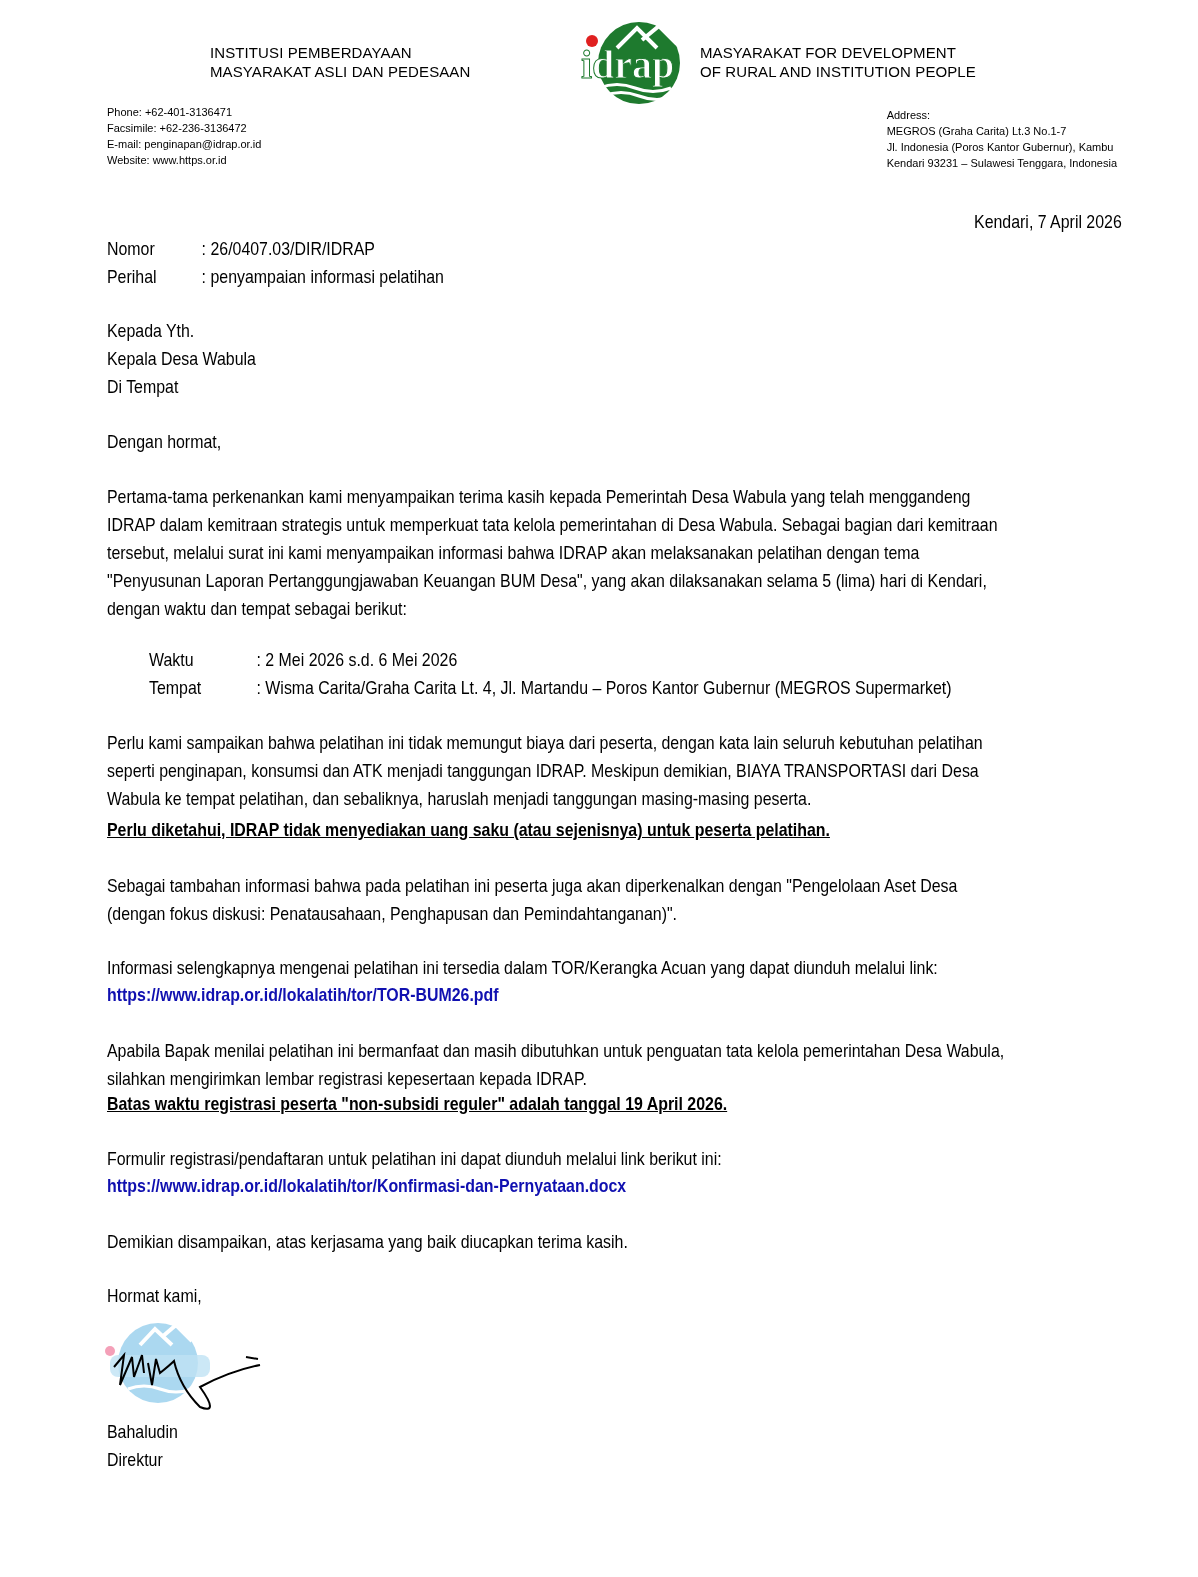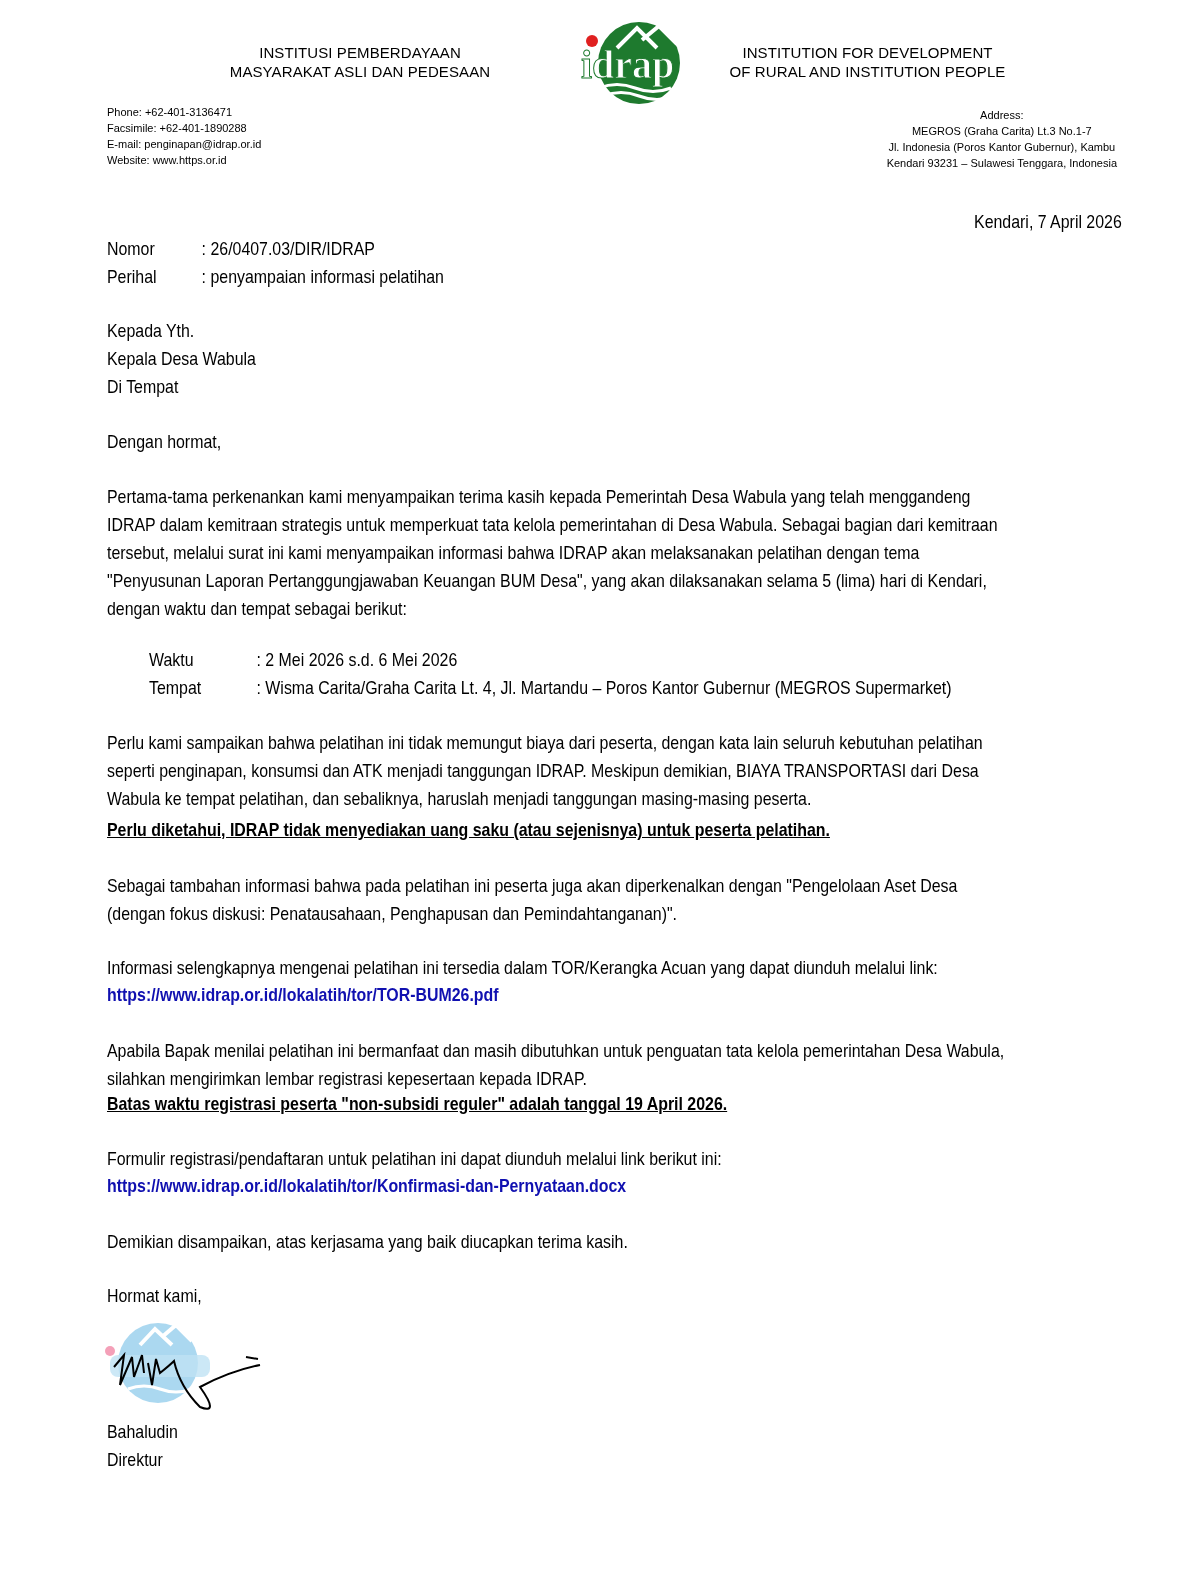--- a/index.html
+++ b/index.html
@@ -1,19 +1,19 @@
 <!DOCTYPE html>
 <html><head>
 <meta charset="utf-8">
 <style>
   html, body { margin: 0; padding: 0; background: #ffffff; }
   body { width: 1198px; height: 1577px; position: relative; overflow: hidden;
          font-family: "Liberation Sans", sans-serif; color: #000; }
   .abs { position: absolute; }
-  .hdr-title { font-size: 15px; line-height: 19px; text-align: center; letter-spacing: 0.1px; }
+  .hdr-title { font-size: 15px; line-height: 19px; letter-spacing: 0.1px; }
   .hdr-small { font-size: 11px; line-height: 16px; }
   .body-text { font-size: 18.5px; line-height: 28px; transform-origin: left top; transform: scaleX(0.86); white-space: nowrap; }
   .body-text.right { transform-origin: right top; }
   .bold-u { font-weight: bold; text-decoration: underline; }
   .link { color: #1010b0; font-weight: bold; }
   .lbl { display: inline-block; }
 </style>
 </head>
 <body>
 
@@ -28,32 +28,32 @@
     <polyline points="40,30 60,10 80,30" fill="none" stroke="#fff" stroke-width="4"></polyline>
     <polyline points="65,22 82,8 100,26" fill="none" stroke="#fff" stroke-width="4"></polyline>
     <circle cx="15" cy="23" r="6" fill="#e02020"></circle>
     <text x="4" y="60" font-family="Liberation Serif, serif" font-size="40" font-weight="bold" fill="#fff" stroke="#1e7a2e" stroke-width="1">idrap</text>
     <path d="M22 70 Q40 63 58 70 T94 70" fill="none" stroke="#fff" stroke-width="3"></path>
     <path d="M26 78 Q44 71 62 78 T98 78" fill="none" stroke="#fff" stroke-width="3"></path>
   </svg>
 </div>
 
 <div class="abs hdr-title" style="left:700px; top:43px; width:335px;">
-  <div>INSTITUTION FOR DEVELOPMENT</div>
+  <div>MASYARAKAT FOR DEVELOPMENT</div>
   <div>OF RURAL AND INSTITUTION PEOPLE</div>
 </div>
 
 <div class="abs hdr-small" style="left:107px; top:104px;">
   <div>Phone: +62-401-3136471</div>
-  <div>Facsimile: +62-401-1890288</div>
+  <div>Facsimile: +62-236-3136472</div>
   <div>E-mail: penginapan@idrap.or.id</div>
   <div>Website: www.https.or.id</div>
 </div>
 
-<div class="abs hdr-small" style="right:81px; top:107px; text-align:center;">
+<div class="abs hdr-small" style="right:81px; top:107px; text-align:left;">
   <div>Address:</div>
   <div>MEGROS (Graha Carita) Lt.3 No.1-7</div>
   <div>Jl. Indonesia (Poros Kantor Gubernur), Kambu</div>
   <div>Kendari 93231 – Sulawesi Tenggara, Indonesia</div>
 </div>
 
 <div class="abs body-text right" style="right:76px; top:208px;">Kendari, 7 April 2026</div>
 
 <div class="abs body-text" style="left:107px; top:235px;">
   <span class="lbl" style="width:110px;">Nomor</span><span>: 26/0407.03/DIR/IDRAP</span>

